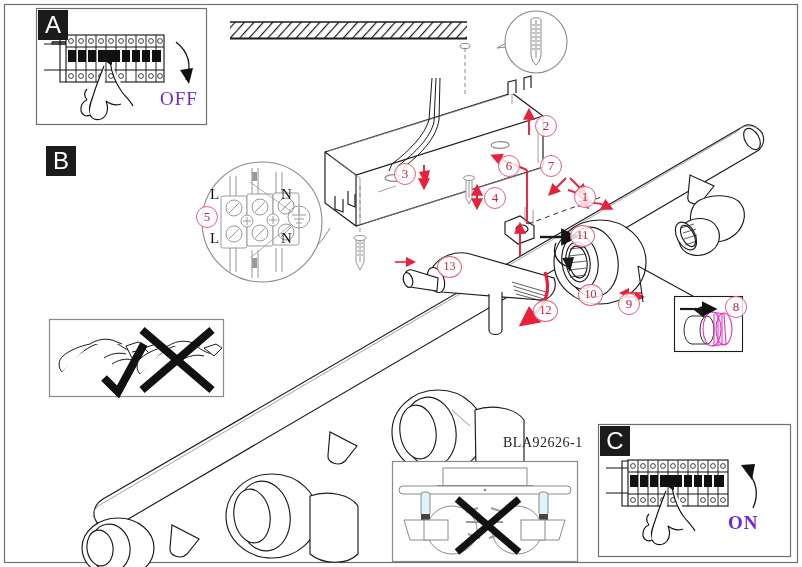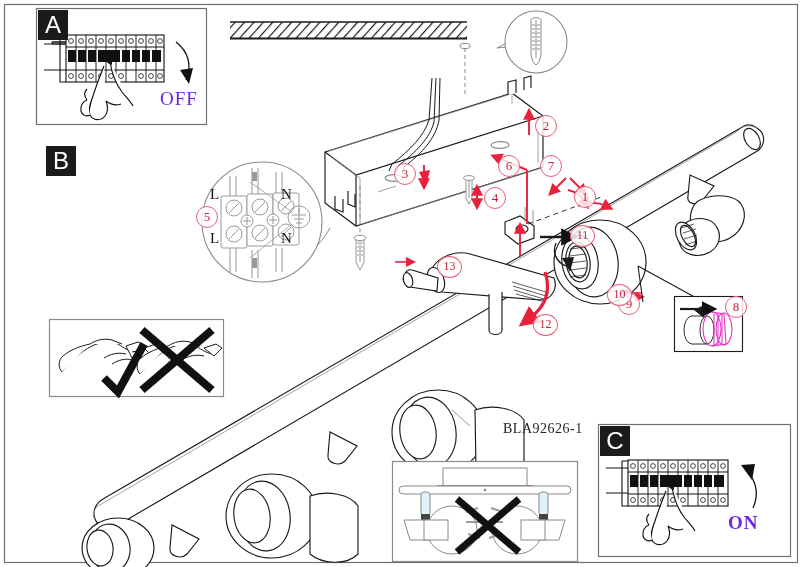--- a/index.html
+++ b/index.html
@@ -518,34 +518,34 @@
   <line x1="452" y1="410" x2="470" y2="426" stroke="#8a8a8a" stroke-width=".9"></line>
 </svg>
 
 <div class="panel-letter" style="left:38px;top:10px;">A</div>
 <div class="panel-letter" style="left:46px;top:146px;">B</div>
 <div class="panel-letter" style="left:600px;top:426px;">C</div>
 
 <div class="onoff" style="left:160px;top:88px;">OFF</div>
 <div class="onoff" style="left:728px;top:512px;font-weight:bold;">ON</div>
 
-<div class="model" style="left:503px;top:421px;">BLA92626-1</div>
+<div class="model" style="left:503px;top:435px;">BLA92626-1</div>
 
 <div class="term-lab" style="left:210px;top:186px;">L</div>
 <div class="term-lab" style="left:281px;top:186px;">N</div>
 <div class="term-lab" style="left:210px;top:230px;">L</div>
 <div class="term-lab" style="left:281px;top:230px;">N</div>
 
 <div class="cnum" style="left:574px;top:186px;">1</div>
 <div class="cnum" style="left:535px;top:115px;">2</div>
 <div class="cnum" style="left:394px;top:163px;">3</div>
 <div class="cnum" style="left:484px;top:187px;">4</div>
 <div class="cnum" style="left:196px;top:206px;">5</div>
 <div class="cnum" style="left:498px;top:155px;">6</div>
 <div class="cnum" style="left:540px;top:155px;">7</div>
 <div class="cnum" style="left:725px;top:296px;">8</div>
 <div class="cnum" style="left:618px;top:293px;">9</div>
-<div class="cnum w" style="left:578px;top:284px;margin-left:29px;">10</div>
+<div class="cnum w" style="left:578px;top:284px;">10</div>
 <div class="cnum w" style="left:542px;top:225px;margin-left:28px;">11</div>
-<div class="cnum w" style="left:533px;top:300px;margin-top:14px;">12</div>
+<div class="cnum w" style="left:533px;top:300px;">12</div>
 <div class="cnum w" style="left:437px;top:256px;">13</div>
 
 </div>
 
 </body></html>

